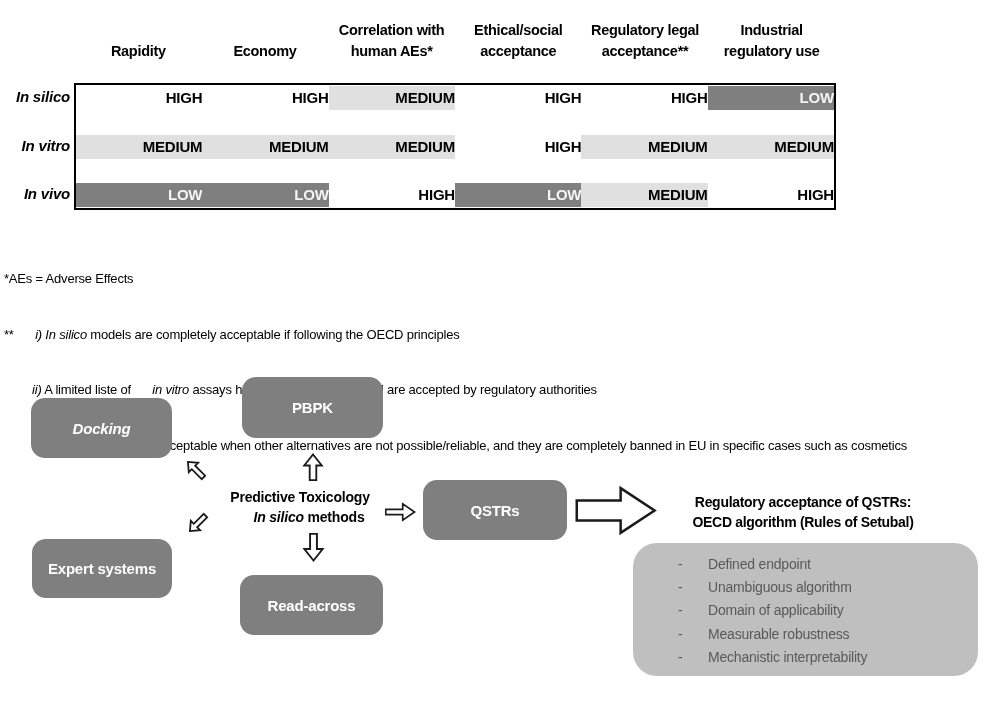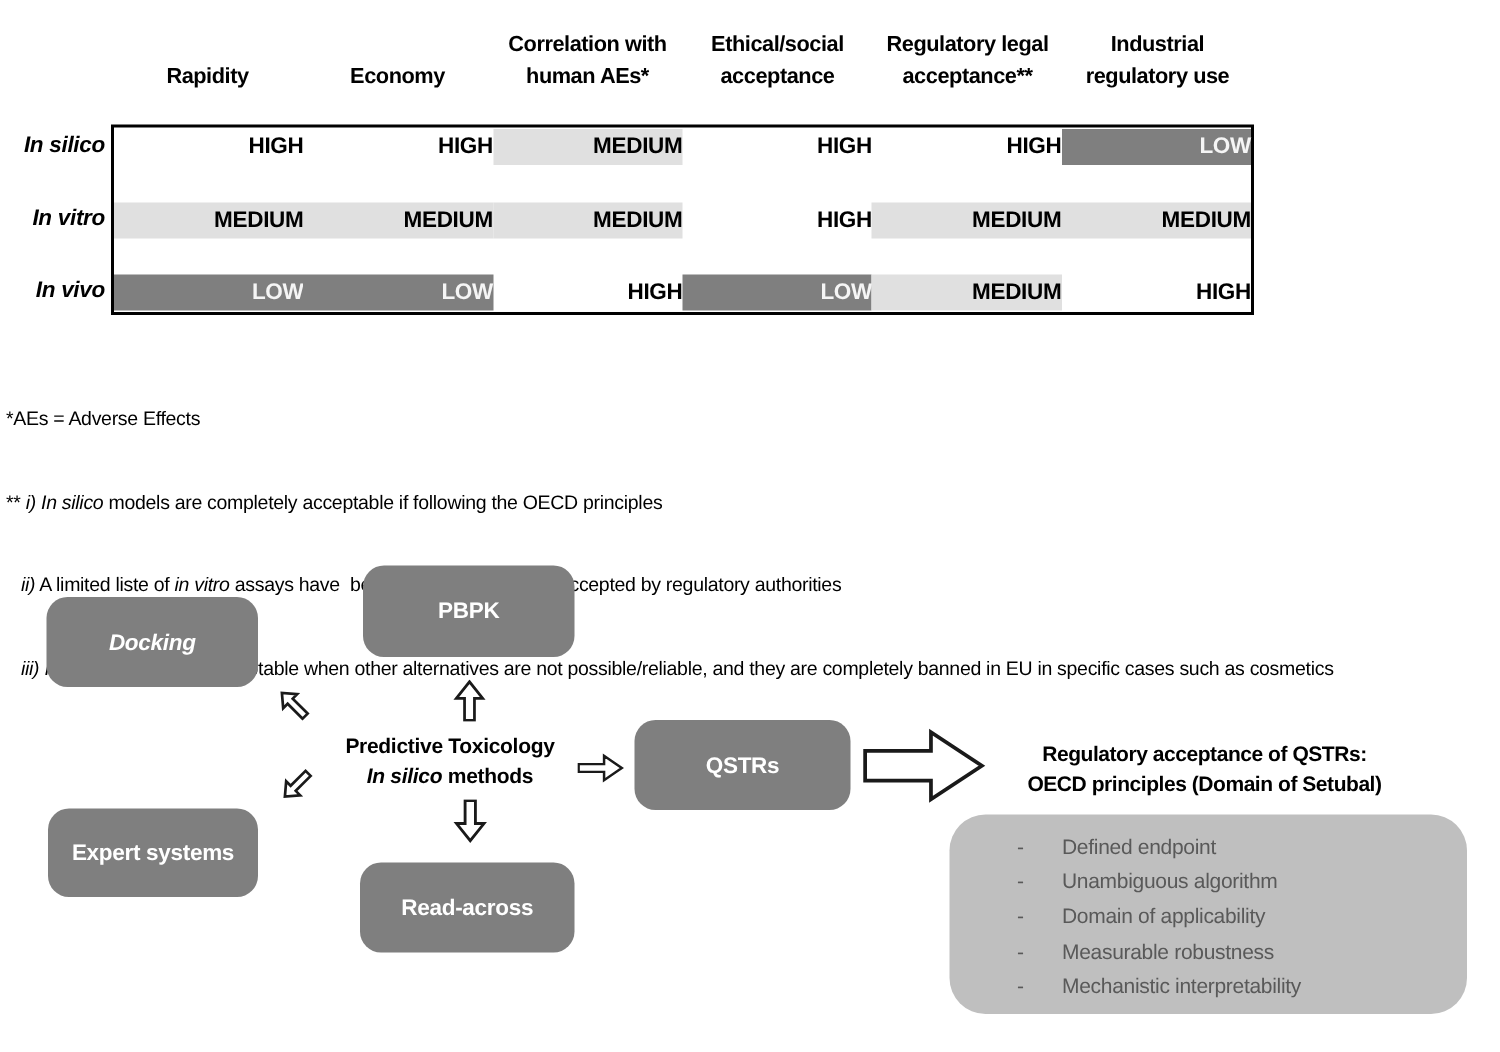--- a/index.html
+++ b/index.html
@@ -20,21 +20,21 @@
   .cell[data-bg="dark"]{background:#7f7f7f;color:#f5f5f5;}
   .row-label{position:absolute;left:0;width:70px;height:24px;line-height:24px;text-align:right;
              font-weight:bold;font-style:italic;font-size:15px;letter-spacing:-0.2px;}
   .row-label.l0{top:85px;} .row-label.l1{top:134px;} .row-label.l2{top:182px;}
 
   
   .footnotes{position:absolute;left:4px;top:233px;width:992px;font-size:13px;line-height:18.5px;
              white-space:pre-wrap;letter-spacing:-0.2px;}
   .fline{min-height:18.5px;}
   .fline.ind1{padding-left:10px;}
-  .it{font-style:italic;}
+  .it{font-style:italic;margin-left:18px;}
 
   
   .gbox{position:absolute;background:#7f7f7f;border-radius:14px;color:#fff;font-weight:bold;
         font-size:15px;display:flex;align-items:center;justify-content:center;text-align:center;
         letter-spacing:-0.2px;}
   .box-docking{left:31px;top:398px;width:141px;height:60px;font-style:italic;}
   .box-pbpk{left:242px;top:377px;width:141px;height:61px;}
   .box-expert{left:32px;top:539px;width:140px;height:59px;}
   .box-read{left:240px;top:575px;width:143px;height:60px;}
   .box-qstrs{left:423px;top:480px;width:144px;height:60px;}
@@ -135,21 +135,21 @@
   </svg>
   <svg class="arrow" style="left:385px;top:502px" width="31" height="20" viewBox="0 0 84 54">
     <polygon points="2,20 48,20 48,5 80,27 48,49 48,34 2,34" stroke-width="4.5"></polygon>
   </svg>
   <svg class="arrow" style="left:575px;top:484px" width="83" height="53" viewBox="0 0 100 64">
     <polygon points="2,20 55,20 55,5 96,32 55,59 55,44 2,44" stroke-width="3"></polygon>
   </svg>
 
   <div class="acceptance-title">
     <div>Regulatory acceptance of QSTRs:</div>
-    <div>OECD principles (Domain of Setubal)</div>
+    <div>OECD algorithm (Rules of Setubal)</div>
   </div>
 
   <div class="oecd-panel">
     <ul class="oecd-list">
       <li class="oecd-item">
         <span class="oecd-bullet">-</span>
         <span>Defined endpoint</span>
       </li>
       <li class="oecd-item">
         <span class="oecd-bullet">-</span>

